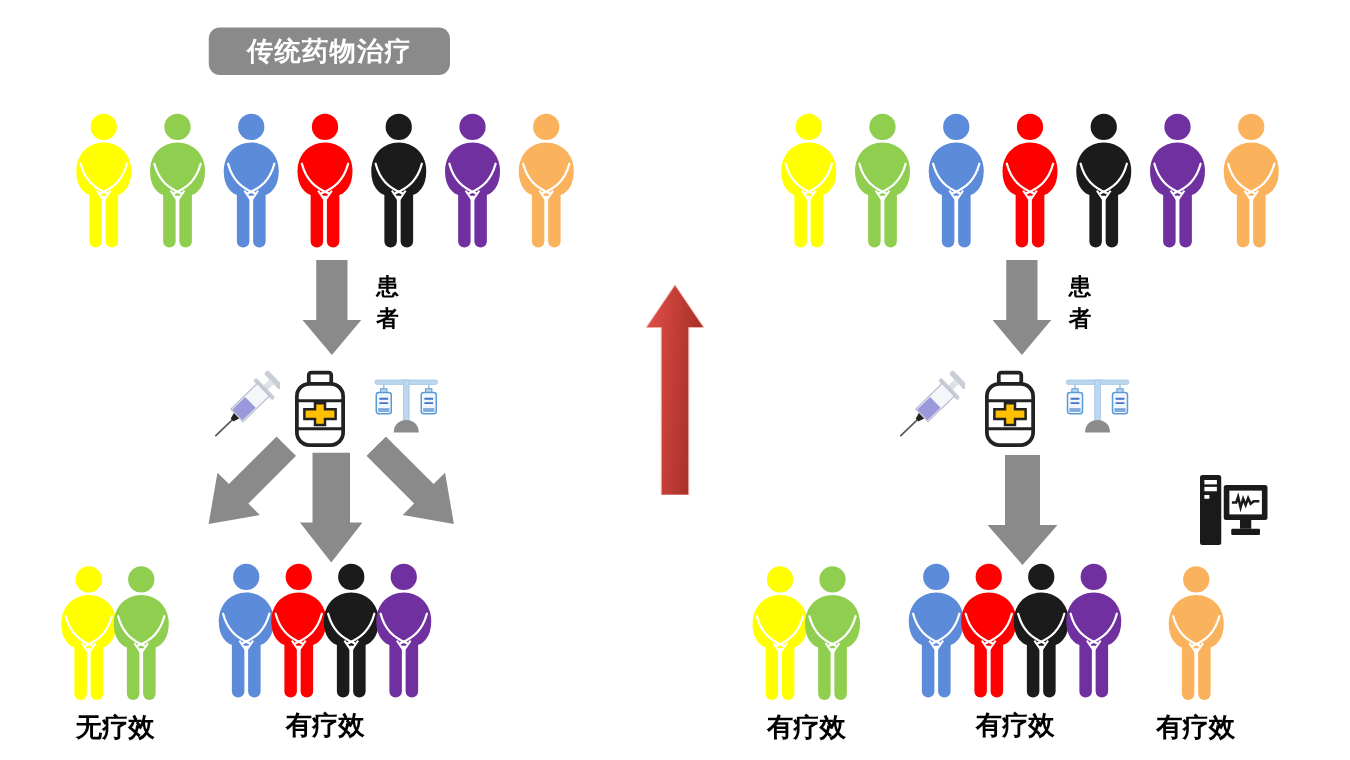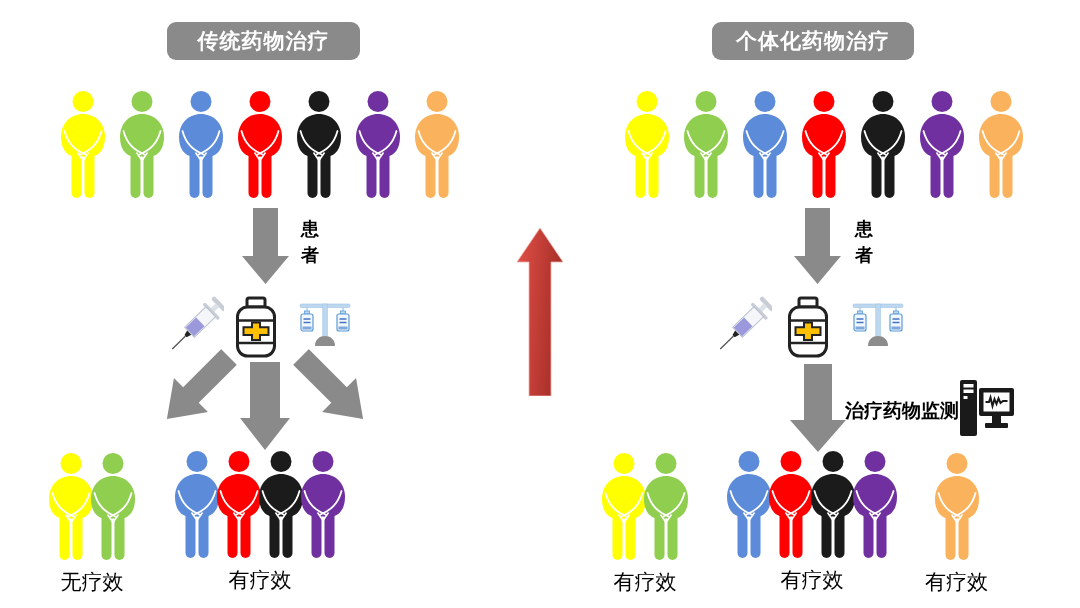--- a/index.html
+++ b/index.html
@@ -13,21 +13,21 @@
     display:flex; align-items:center; justify-content:center;
     border-radius:9px; letter-spacing:1px;
   }
   .people-row { display:flex; gap:7px; }
   .person { display:block; width:52px; height:112px; flex:0 0 auto; }
   .person svg { display:block; width:100%; height:100%; }
 
   .group { display:flex; flex-direction:column; align-items:center; }
   .group .grow { display:flex; }
   .group .grow .person + .person { margin-left:-10px; }
-  .group-label { font-weight:normal; font-size:21px; color:#000; margin-top:4px; white-space:nowrap; }
+  .group-label { font-weight:bold; font-size:21px; color:#000; margin-top:4px; white-space:nowrap; }
 
   .vtext { width:22px; font-size:18px; line-height:1.45; font-weight:bold; color:#000;
            word-break:break-all; text-align:right; }
   .hlabel { font-weight:bold; font-size:19px; color:#000; white-space:nowrap; }
 
   .diag { display:flex; align-items:center; justify-content:center; overflow:visible; }
   .rot45  { transform:rotate(45deg); }
   .rotm45 { transform:rotate(-45deg); }
   svg { display:block; }
 </style>
@@ -261,23 +261,20 @@
   <svg class="abs" style="left:517px; top:228px;" width="46" height="168" viewBox="0 0 46 168">
     <defs>
       <linearGradient id="redg" x1="0" y1="0" x2="1" y2="0.25">
         <stop offset="0" stop-color="#E25049"></stop>
         <stop offset="1" stop-color="#A52E27"></stop>
       </linearGradient>
     </defs>
     <path d="M23,0 L46,34 H34 V168 H12 V34 H0 Z" fill="url(#redg)" stroke="#EFB0AB" stroke-width="0.8"></path>
   </svg>
 
-  <div class="abs title-badge" style="left:712px; top:22px; width:202px; height:38px;">
-    <span>个体化药物治疗</span>
-  </div>
 
   <div class="abs people-row" style="left:621px; top:90px;">
       <span class="person">
         <svg viewBox="0 0 52 112" xmlns="http://www.w3.org/2000/svg">
           <circle cx="26" cy="11.5" r="10.5" fill="#FFFF00"></circle>
           <rect x="14.5" y="56" width="10" height="52" rx="5" fill="#FFFF00"></rect>
           <rect x="27.5" y="56" width="10" height="52" rx="5" fill="#FFFF00"></rect>
           <path d="M26,24 C14,24 4,33 4,47 C4,59 10,65.5 16.5,66.5 L35.5,66.5 C42,65.5 48,59 48,47 C48,33 38,24 26,24 Z" fill="#FFFF00"></path>
           <path d="M7.5,41 C11,54 18,60 28.5,64.5" stroke="#ffffff" stroke-width="1.8" fill="none" stroke-linecap="round"></path>
           <path d="M44.5,41 C41,54 34,60 23.5,64.5" stroke="#ffffff" stroke-width="1.8" fill="none" stroke-linecap="round"></path>
@@ -395,21 +392,20 @@
       <rect x="40" y="16" width="12" height="17" rx="2" fill="#F2F7FD" stroke="#5B9BD5" stroke-width="1.2"></rect>
       <line x1="42.5" y1="21" x2="49.5" y2="21" stroke="#4472C4" stroke-width="1.5"></line>
       <line x1="42.5" y1="24.5" x2="49.5" y2="24.5" stroke="#4472C4" stroke-width="1.5"></line>
       <rect x="41.5" y="28.5" width="9" height="3" fill="#7FA8DC"></rect>
     </g>
   </svg>
 
   <svg class="abs" style="left:790px; top:364px;" width="56" height="88" viewBox="0 0 56 88">
     <path d="M14,0 H42 V56 H56 L28,88 L0,56 H14 Z" fill="#8A8A8A"></path>
   </svg>
-  <div class="abs hlabel" style="left:845px; top:398px;">治疗药物监测</div>
 
   <svg class="abs" style="left:959px; top:379px;" width="56" height="62" viewBox="0 0 56 62">
     <rect x="1" y="1" width="17" height="56" rx="2" fill="#1A1A1A"></rect>
     <rect x="4.5" y="5" width="10" height="3.5" fill="#ffffff"></rect>
     <rect x="4.5" y="10.5" width="10" height="3.5" fill="#ffffff"></rect>
     <rect x="4.5" y="17" width="4" height="3" fill="#ffffff"></rect>
     <rect x="20" y="9" width="35" height="28" rx="2" fill="#1A1A1A"></rect>
     <rect x="24.5" y="13.5" width="26" height="19" fill="#ffffff"></rect>
     <polyline points="26.5,23 30,23 31.5,18.5 33.5,27 35.5,20 37.5,25 39.5,19.5 41.5,24 44,22 48.5,22" fill="none" stroke="#1A1A1A" stroke-width="2"></polyline>
     <rect x="33" y="37" width="9" height="7" fill="#1A1A1A"></rect>

